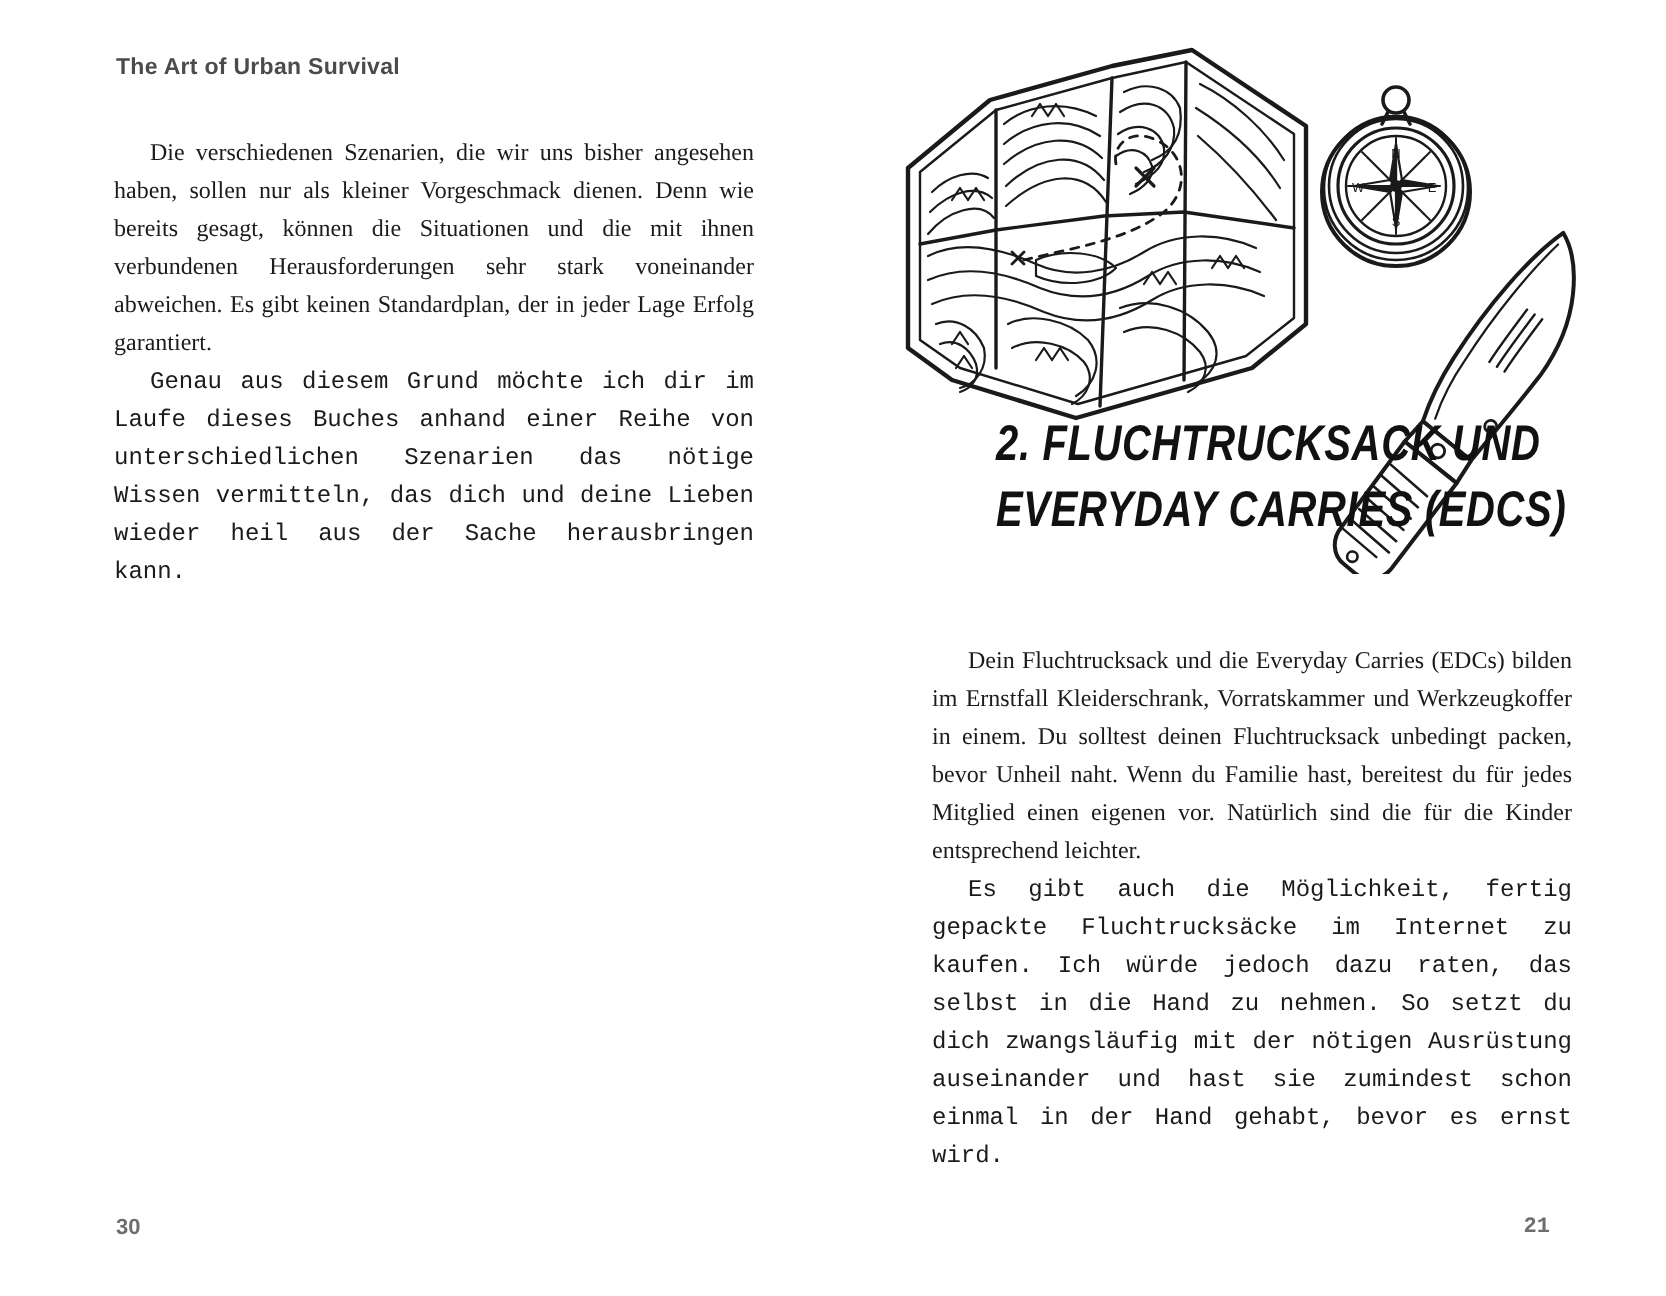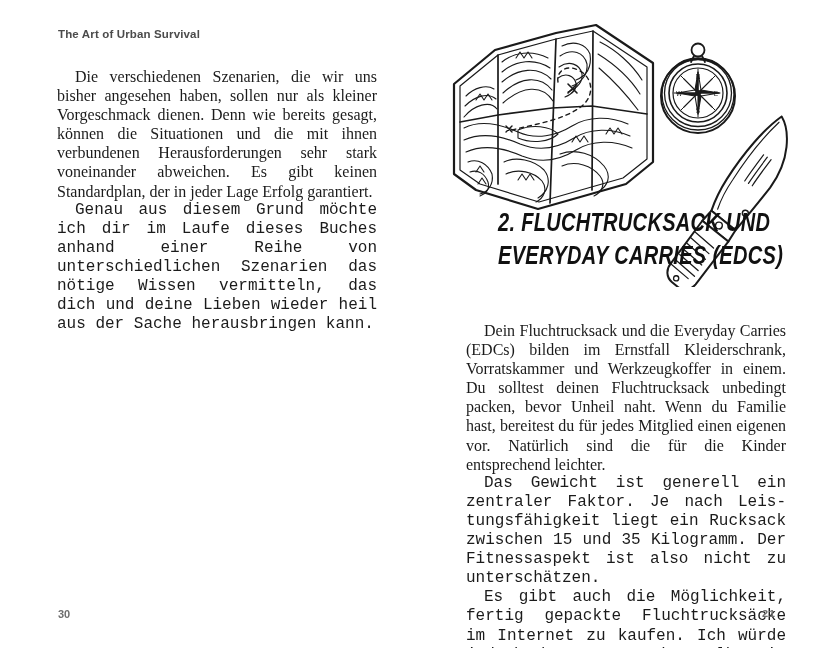--- a/index.html
+++ b/index.html
@@ -45,21 +45,21 @@
     font-size: 11px;
     color: #6e6e6e;
   }
   .folio-left  { left: 58px; }
   .folio-right { right: 58px; font-family: Liberation Mono, monospace; }
 
   
   .col {
     position: absolute;
     width: 320px;
-    font-size: 16px;
+    font-size: 12px;
     line-height: 19.1px;
     color: #1b1b1b;
     text-align: justify;
     text-justify: inter-word;
     hyphens: manual;
   }
   .col-left  { left: 57px;  top: 67px; }
   .col-right { left: 466px; top: 321px; }
 
   .col p {
@@ -251,19 +251,18 @@
     </svg>
   </div>
 
   <div class="chapter-heading">
     <span class="hl">2. FLUCHTRUCKSACK UND</span>
     <span class="hl">EVERYDAY CARRIES (EDCS)</span>
   </div>
 
   <div class="col col-right">
     <p>Dein Fluchtrucksack und die Everyday Carries (EDCs) bilden im Ernstfall Kleiderschrank, Vorratskammer und Werkzeugkoffer in einem. Du solltest deinen Fluchtrucksack unbedingt packen, bevor Unheil naht. Wenn du Familie hast, bereitest du für jedes Mitglied einen eigenen vor. Natürlich sind die für die Kinder entsprechend leichter.</p>
-    <p>Das Gewicht ist generell ein zentraler Faktor. Je nach Leis­tungsfähigkeit liegt ein Rucksack zwischen 15 und 35 Kilo­gramm. Der Fitnessaspekt ist also nicht zu unterschätzen.</p>
     <p>Es gibt auch die Möglichkeit, fertig gepackte Flucht­rucksäcke im Internet zu kaufen. Ich würde jedoch dazu raten, das selbst in die Hand zu nehmen. So setzt du dich zwangsläufig mit der nötigen Ausrüstung auseinander und hast sie zumindest schon einmal in der Hand gehabt, bevor es ernst wird.</p>
   </div>
 
   <div class="folio folio-right">21</div>
 
 </div>
 
 </body></html>

